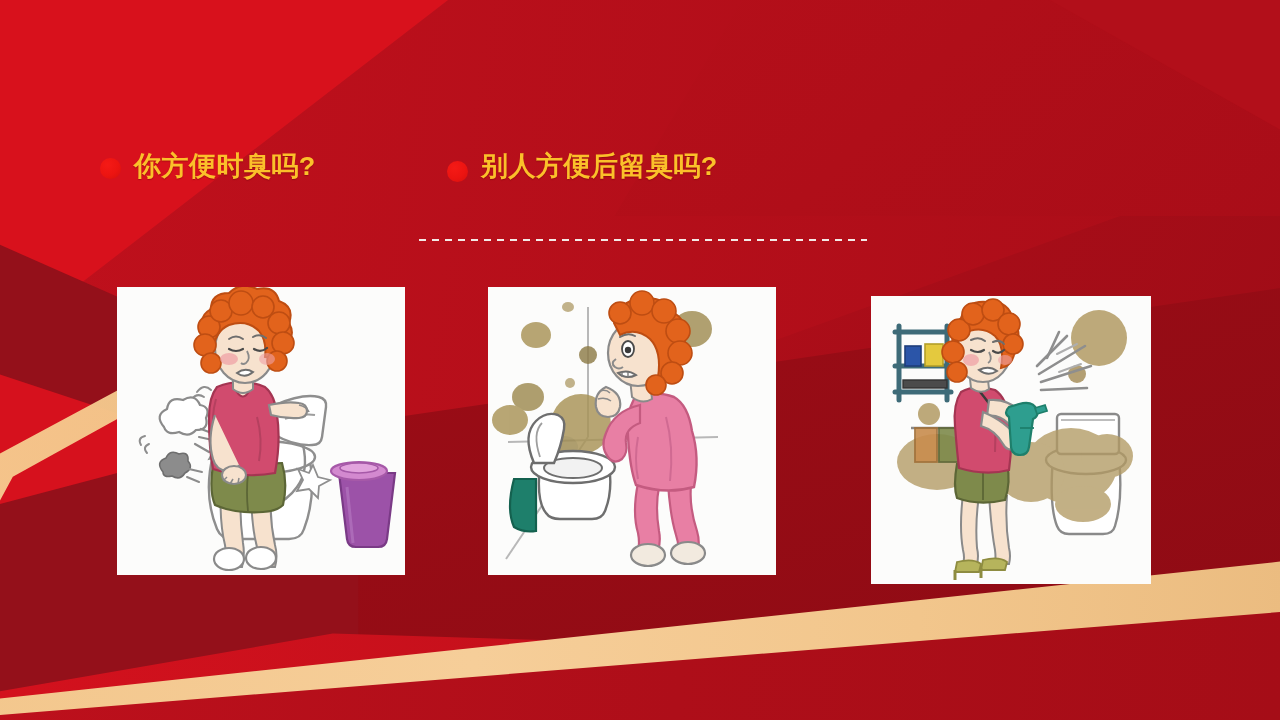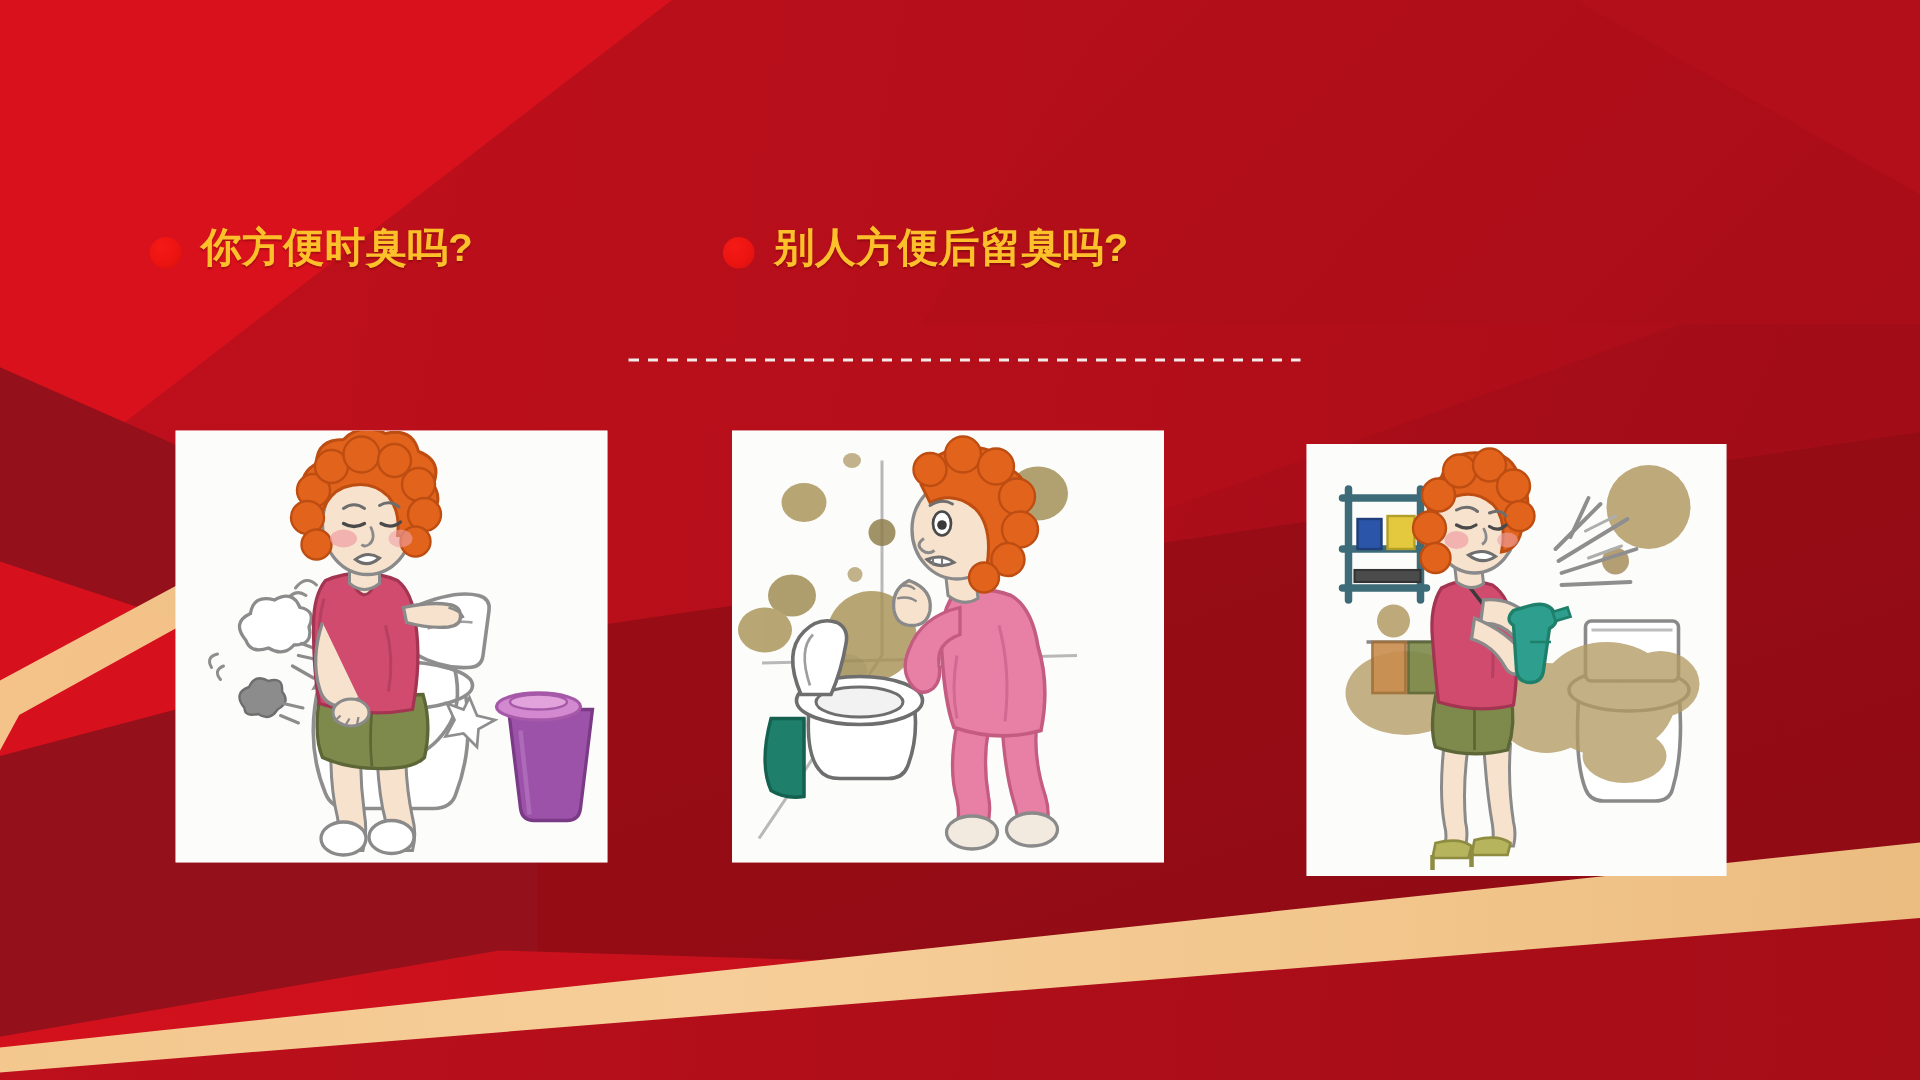--- a/index.html
+++ b/index.html
@@ -101,21 +101,21 @@
   }
   .heading-text {
     font-size: 27px;
     font-weight: bold;
     color: #FBC02A;
     letter-spacing: 0.5px;
     line-height: 1;
     text-shadow: 0 1px 1px rgba(90,0,0,.35);
   }
   #heading-1 { left: 100px;  top: 0; }
-  #heading-2 { left: 482px;  top: 0; }
+  #heading-2 { left: 447px;  top: 0; align-items: flex-end; }
   #heading-3 { left: 838px;  top: 0; }
 
   
   #divider {
     position: absolute;
     left: 419px;
     top: 239px;
     width: 448px;
     height: 2px;
     background-image: repeating-linear-gradient(

